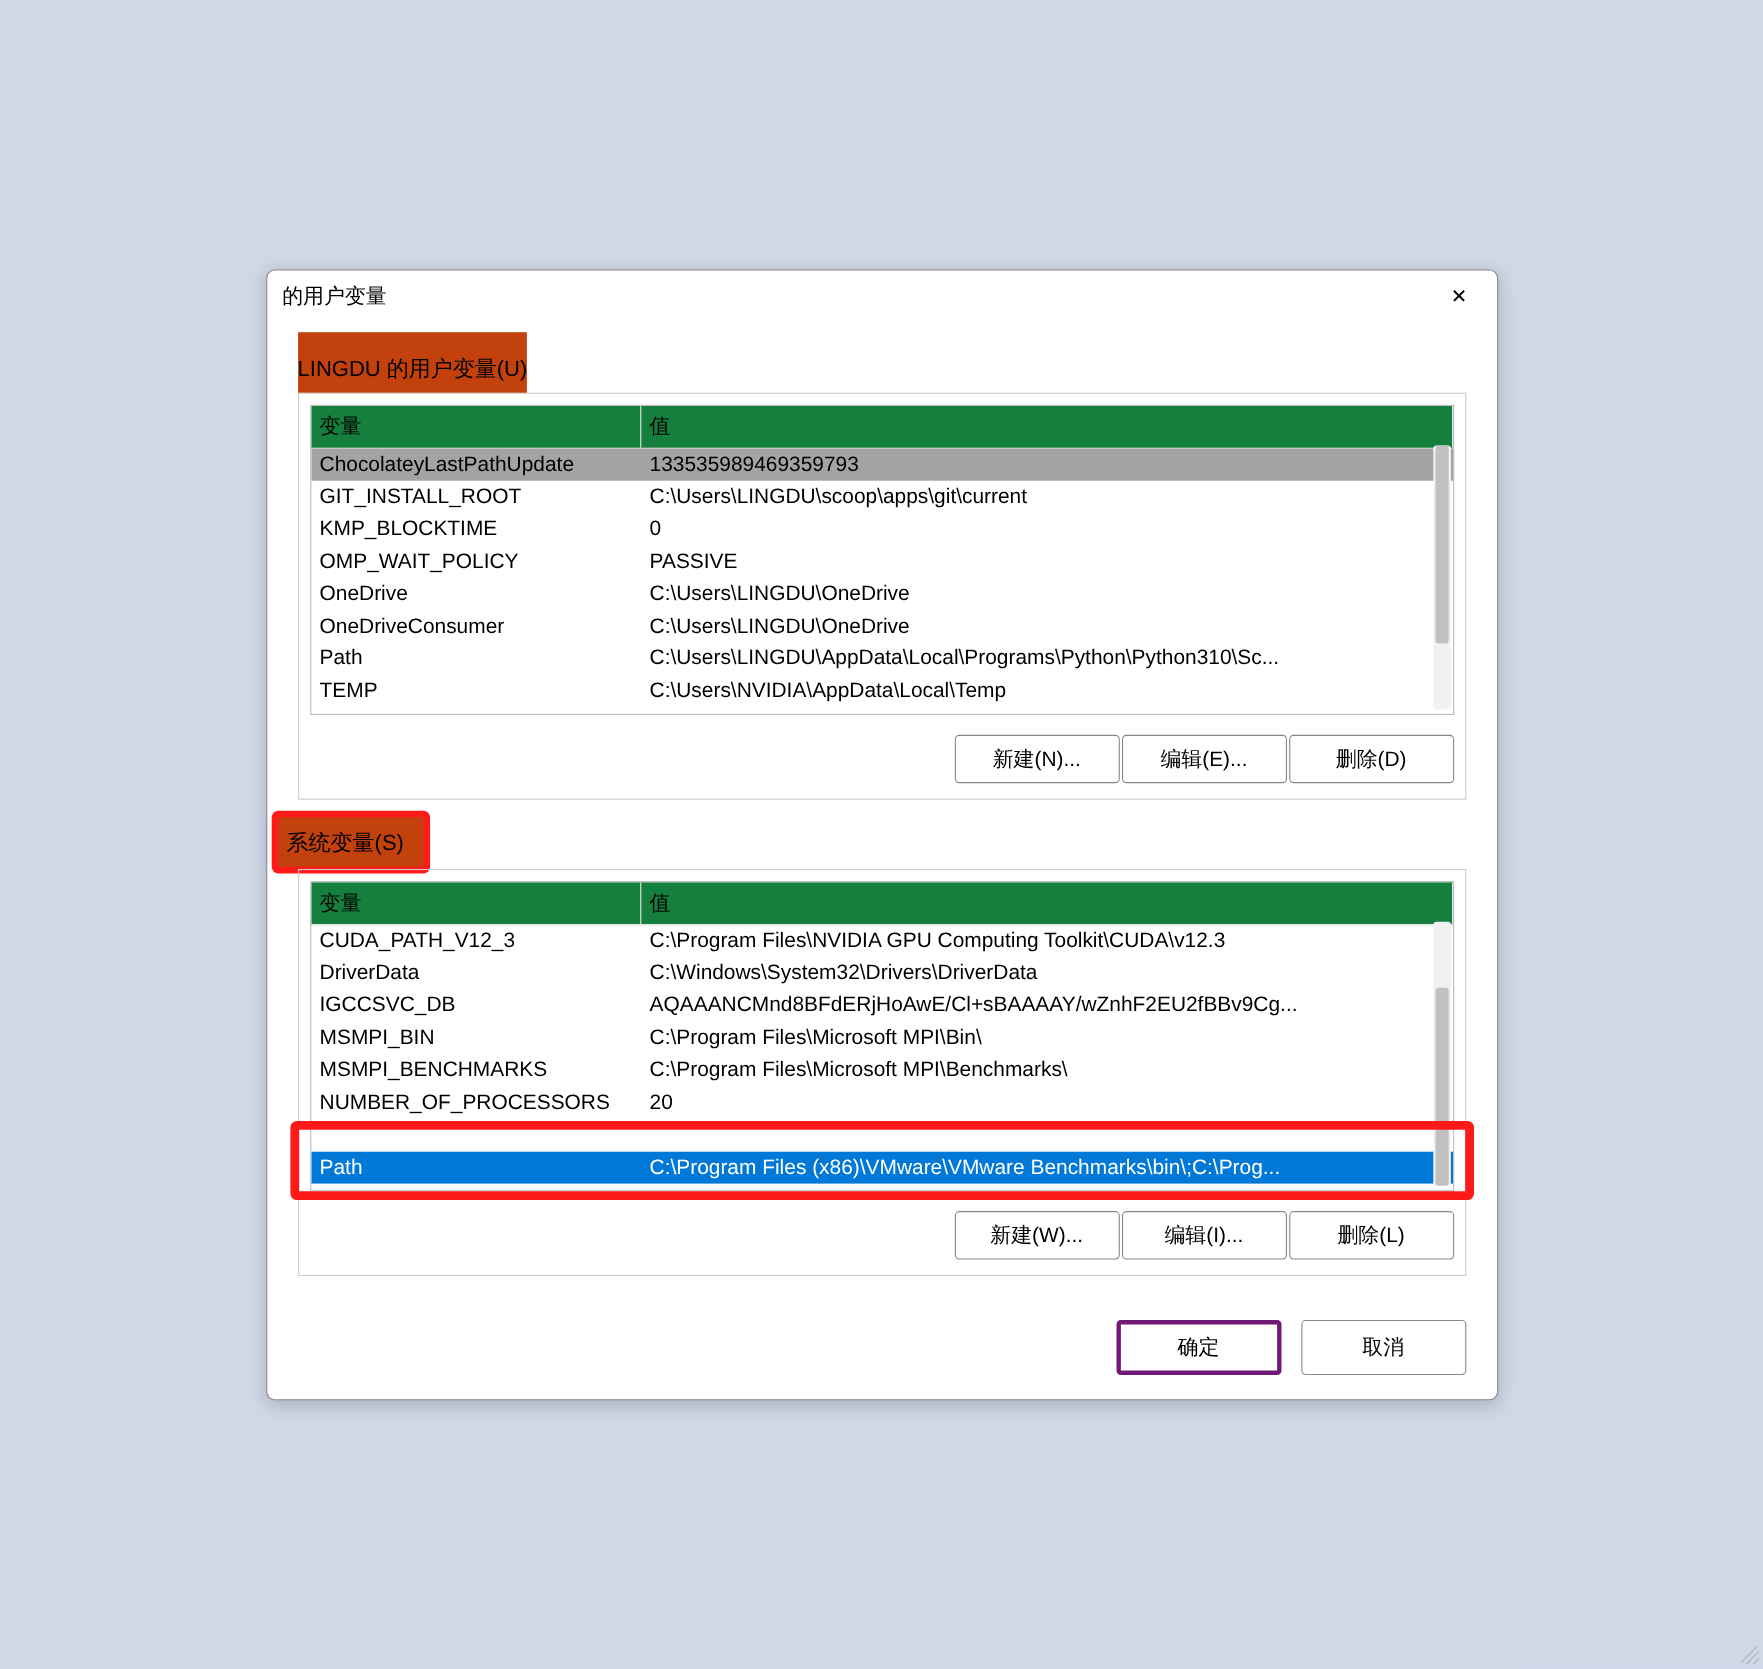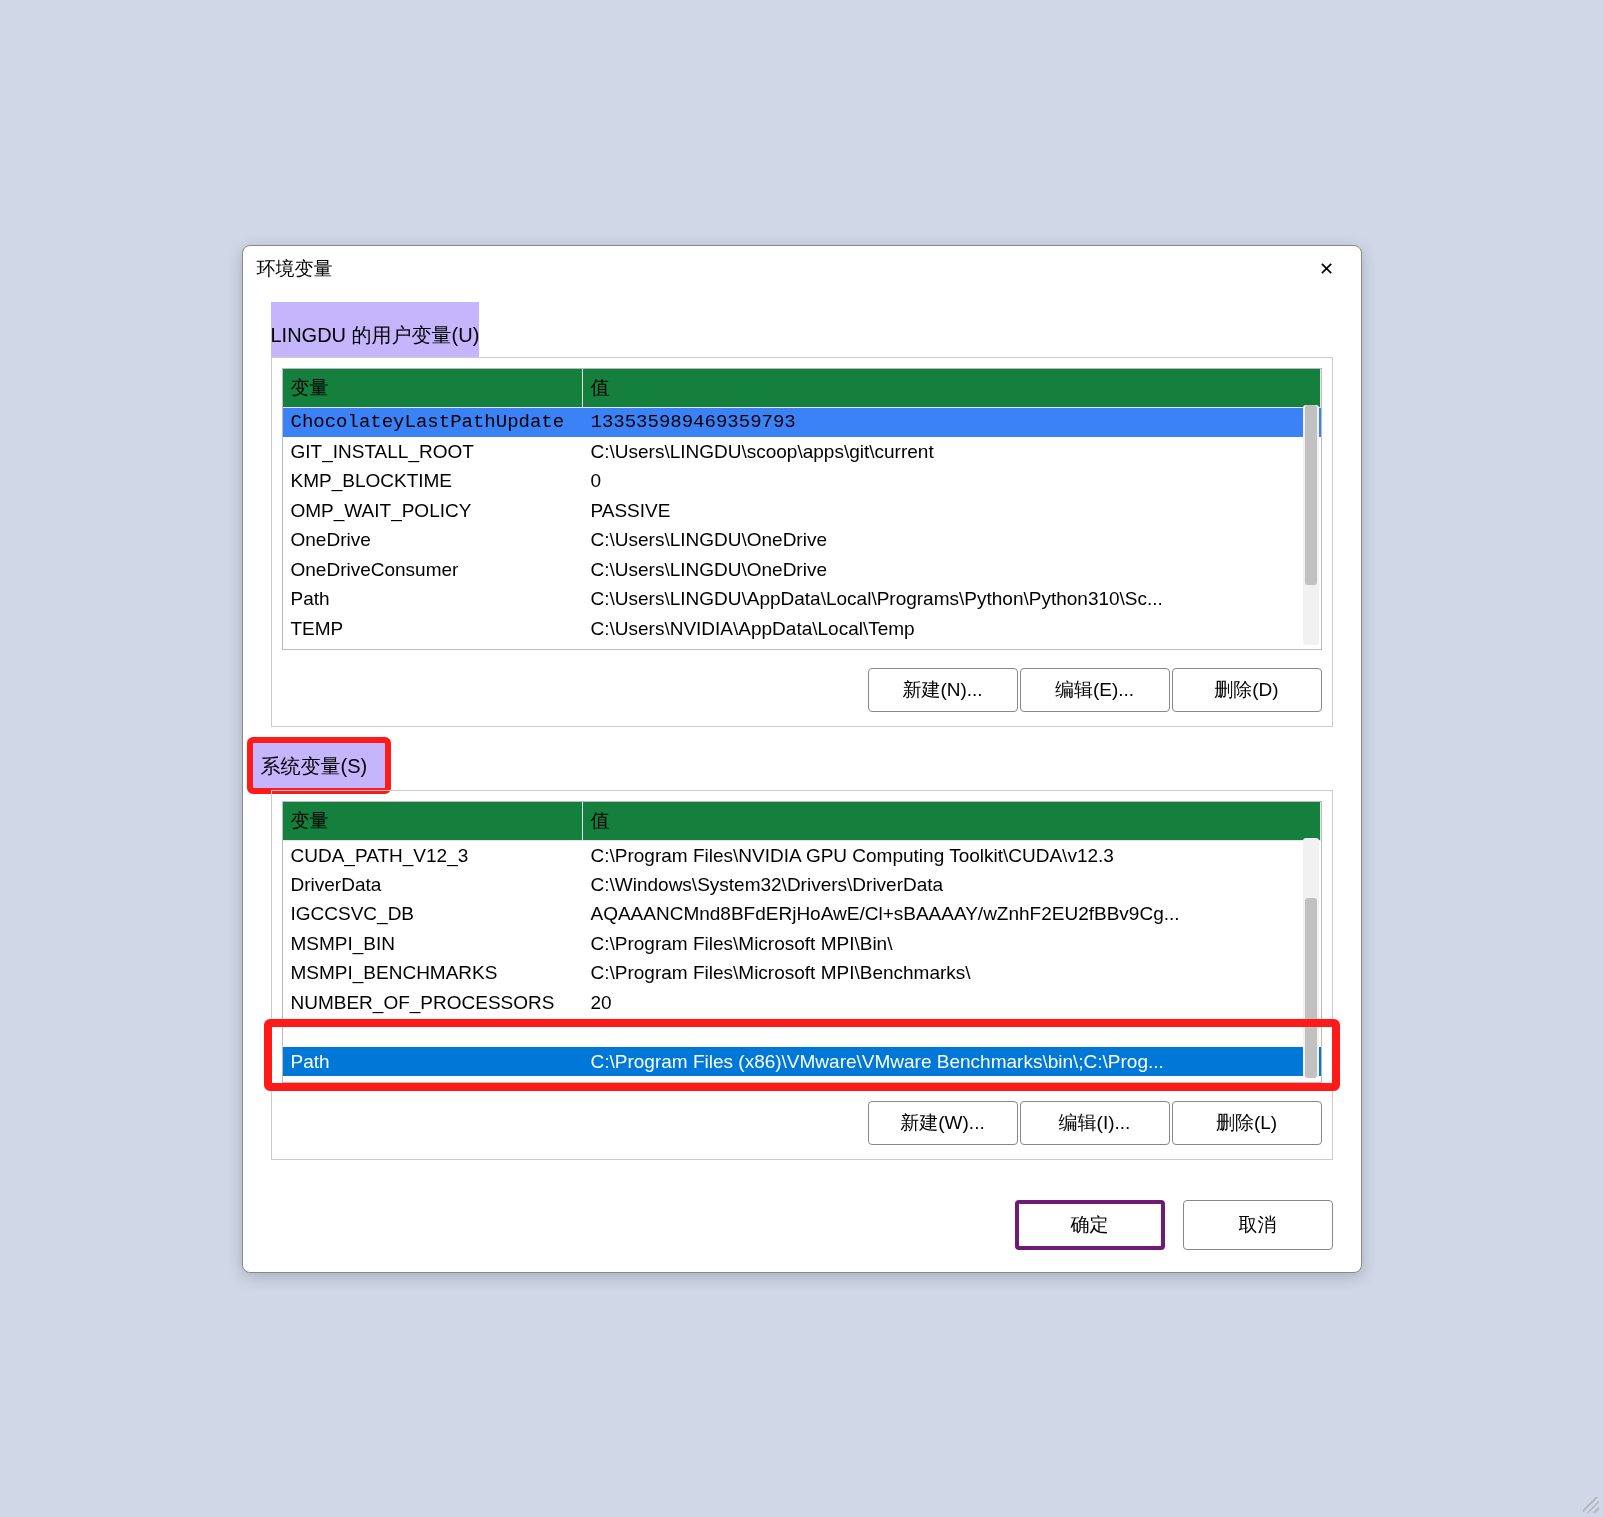--- a/index.html
+++ b/index.html
@@ -36,21 +36,21 @@
   justify-content: center;
   font-size: 18px;
   cursor: pointer;
 }
 .body {
   padding: 10px 28px 20px 28px;
 }
 .section-label {
   font-size: 20px;
   padding: 20px 0 8px 0;
-  background: #c4b5fd;
+  background: #c2410c;
   display: inline-block;
 }
 .section-label.highlighted {
   border: 6px solid #ff1a1a;
   border-radius: 6px;
   padding: 10px 18px 8px 8px;
   margin-left: -24px;
 }
 .group-box {
   border: 1px solid #ccc;
@@ -74,21 +74,21 @@
 }
 .listview-body {
   position: relative;
 }
 .row {
   display: flex;
   font-size: 19px;
   line-height: 1.55;
   cursor: default;
 }
-.row.selected-light { background: #3b82f6; font-family: Liberation Mono, monospace; }
+.row.selected-light { background: #a3a3a3; }
 .row.selected-blue { background: #0078d7; color: #fff; }
 .row.hidden-under { opacity: 0; }
 .col { overflow: hidden; white-space: nowrap; text-overflow: ellipsis; }
 .col-name { width: 300px; padding: 0 8px; flex-shrink: 0; }
 .col-value { flex: 1; padding: 0 8px; min-width: 0; }
 .scrollbar-track {
   position: absolute;
   right: 2px;
   top: 36px;
   bottom: 4px;
@@ -145,21 +145,21 @@
   opacity: 0.4;
   background:
     linear-gradient(135deg, transparent 0 40%, #888 40% 48%, transparent 48% 60%, #888 60% 68%, transparent 68% 80%, #888 80% 88%, transparent 88%);
 }
 </style>
 </head>
 <body>
 
 <div class="dialog">
   <div class="titlebar">
-    <span>环境变量</span>
+    <span>的用户变量</span>
     <div class="close-btn">
       <span>✕</span>
     </div>
   </div>
 
   <div class="body">
 
     <div class="section-label">LINGDU 的用户变量(U)</div>
     <div class="group-box">
       <div class="listview" style="height:282px;">

